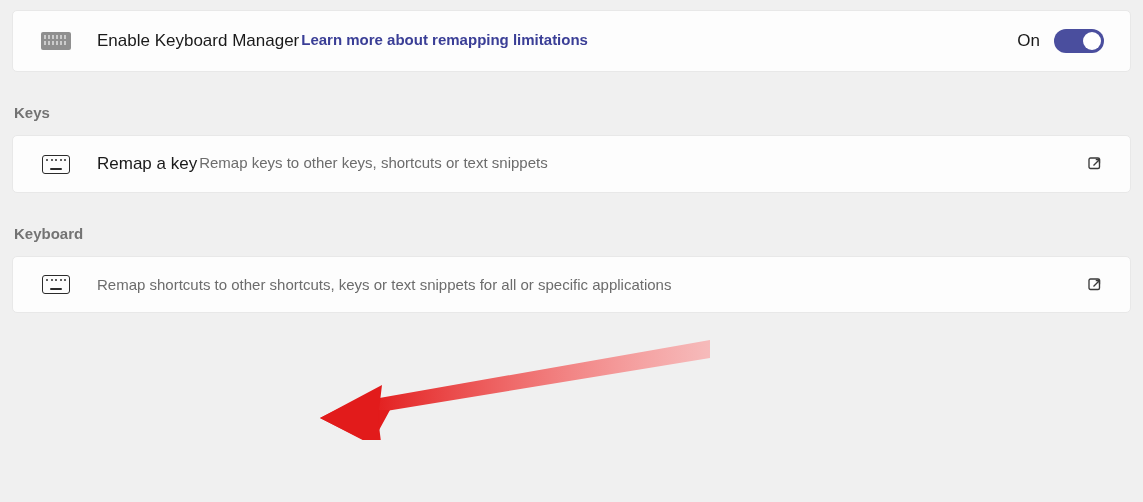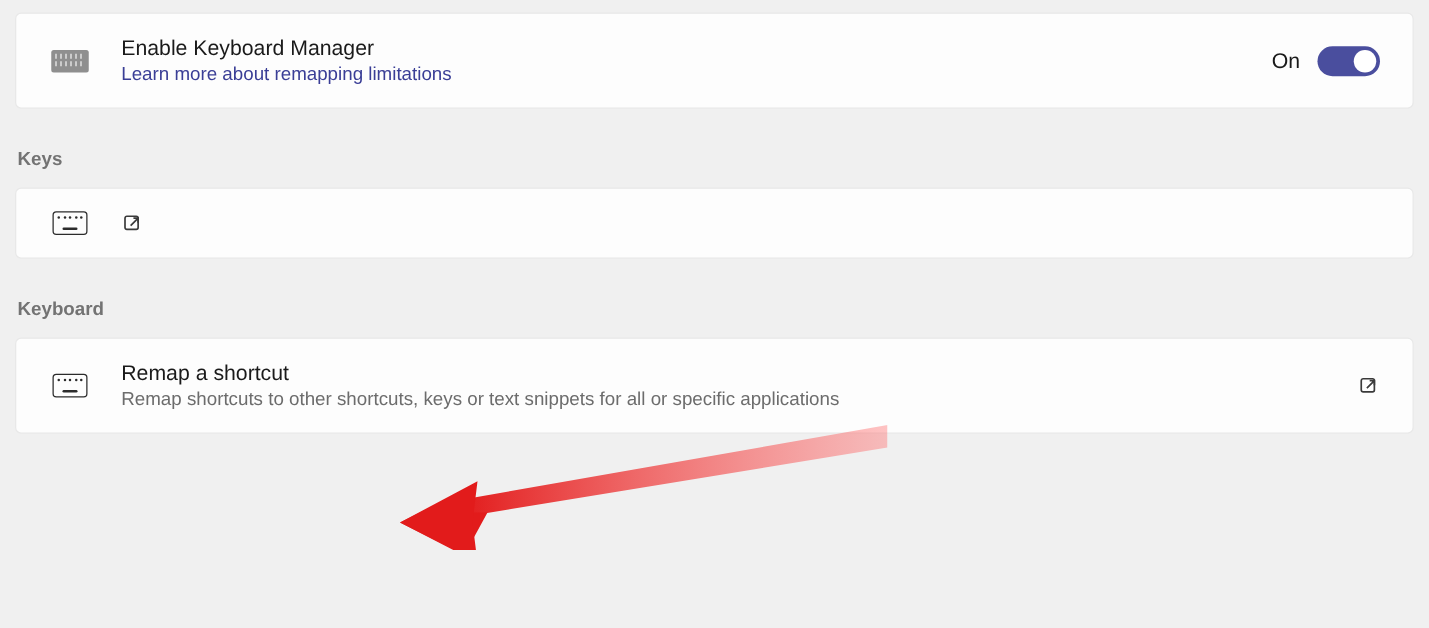--- a/index.html
+++ b/index.html
@@ -88,32 +88,32 @@
       bottom: 3px;
       left: 7px;
       right: 7px;
       height: 2px;
       background: #2b2b2b;
       border-radius: 1px;
     }
     .card-body {
       flex: 1;
       display: flex;
-      flex-direction: column;
+      flex-direction: row;
       gap: 2px;
     }
     .card-title {
       font-size: 17px;
       color: #1a1a1a;
       font-weight: 400;
     }
     .card-link {
       font-size: 15px;
       color: #3a3e96;
-      font-weight: 400;
+      font-weight: 700;
     }
     .card-sub {
       font-size: 15px;
       color: #6c6c6c;
       font-weight: 400;
     }
     .toggle-wrap {
       display: flex;
       align-items: center;
       gap: 14px;
@@ -175,20 +175,24 @@
       <div class="dots">
           <span></span>
           <span></span>
           <span></span>
           <span></span>
           <span></span>
         </div>
       <div class="bar"></div>
     </div>
   </div>
+  <div class="card-body">
+    <div class="card-title">Remap a key</div>
+    <div class="card-sub">Remap keys to other keys, shortcuts or text snippets</div>
+  </div>
   <svg class="open-icon" viewBox="0 0 24 24" fill="none" stroke="currentColor" stroke-width="1.8">
     <rect x="4" y="4" width="14" height="14" rx="2"></rect>
     <path d="M10 14 L18 6 M13 6 H18 V11"></path>
   </svg>
 </div>
 
 <div class="section-title">Keyboard</div>
 <div class="card">
   <div class="icon-box">
     <div class="keyboard-icon-outline">
@@ -196,21 +200,20 @@
           <span></span>
           <span></span>
           <span></span>
           <span></span>
           <span></span>
         </div>
       <div class="bar"></div>
     </div>
   </div>
   <div class="card-body">
-    <div class="card-title">Remap a shortcut</div>
     <div class="card-sub">Remap shortcuts to other shortcuts, keys or text snippets for all or specific applications</div>
   </div>
   <svg class="open-icon" viewBox="0 0 24 24" fill="none" stroke="currentColor" stroke-width="1.8">
     <rect x="4" y="4" width="14" height="14" rx="2"></rect>
     <path d="M10 14 L18 6 M13 6 H18 V11"></path>
   </svg>
 </div>
 
 <svg class="arrow-annotation" style="left:320px; top:340px; width:390px; height:100px;" viewBox="0 0 390 100">
   <defs>

